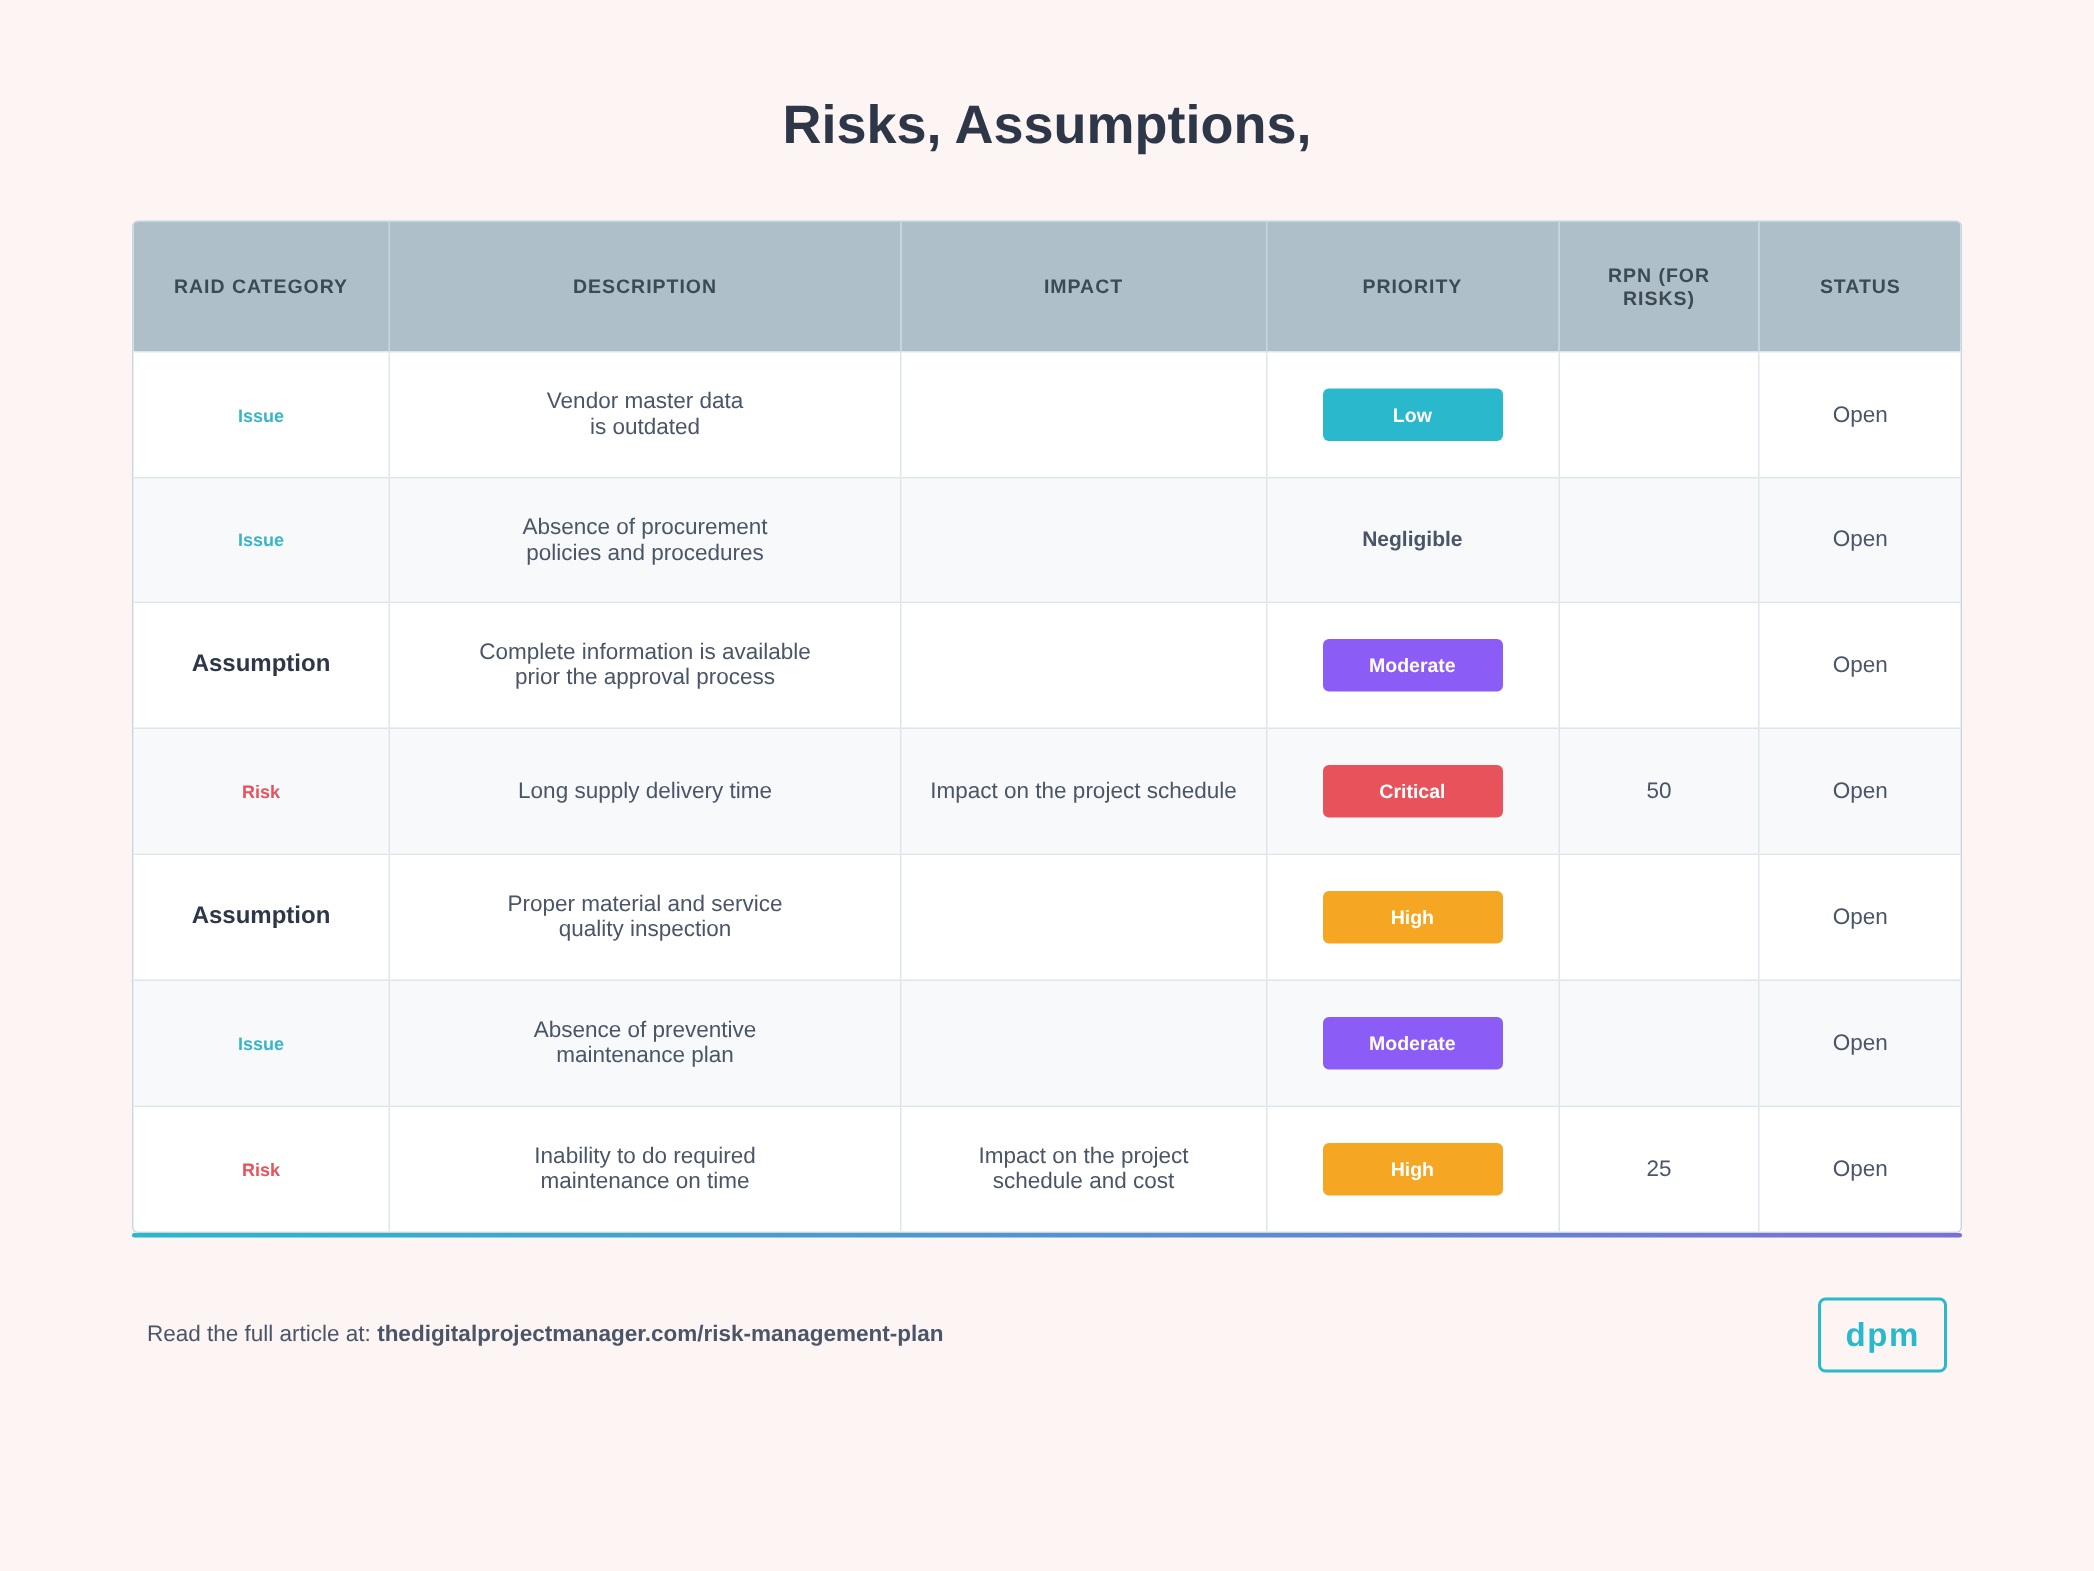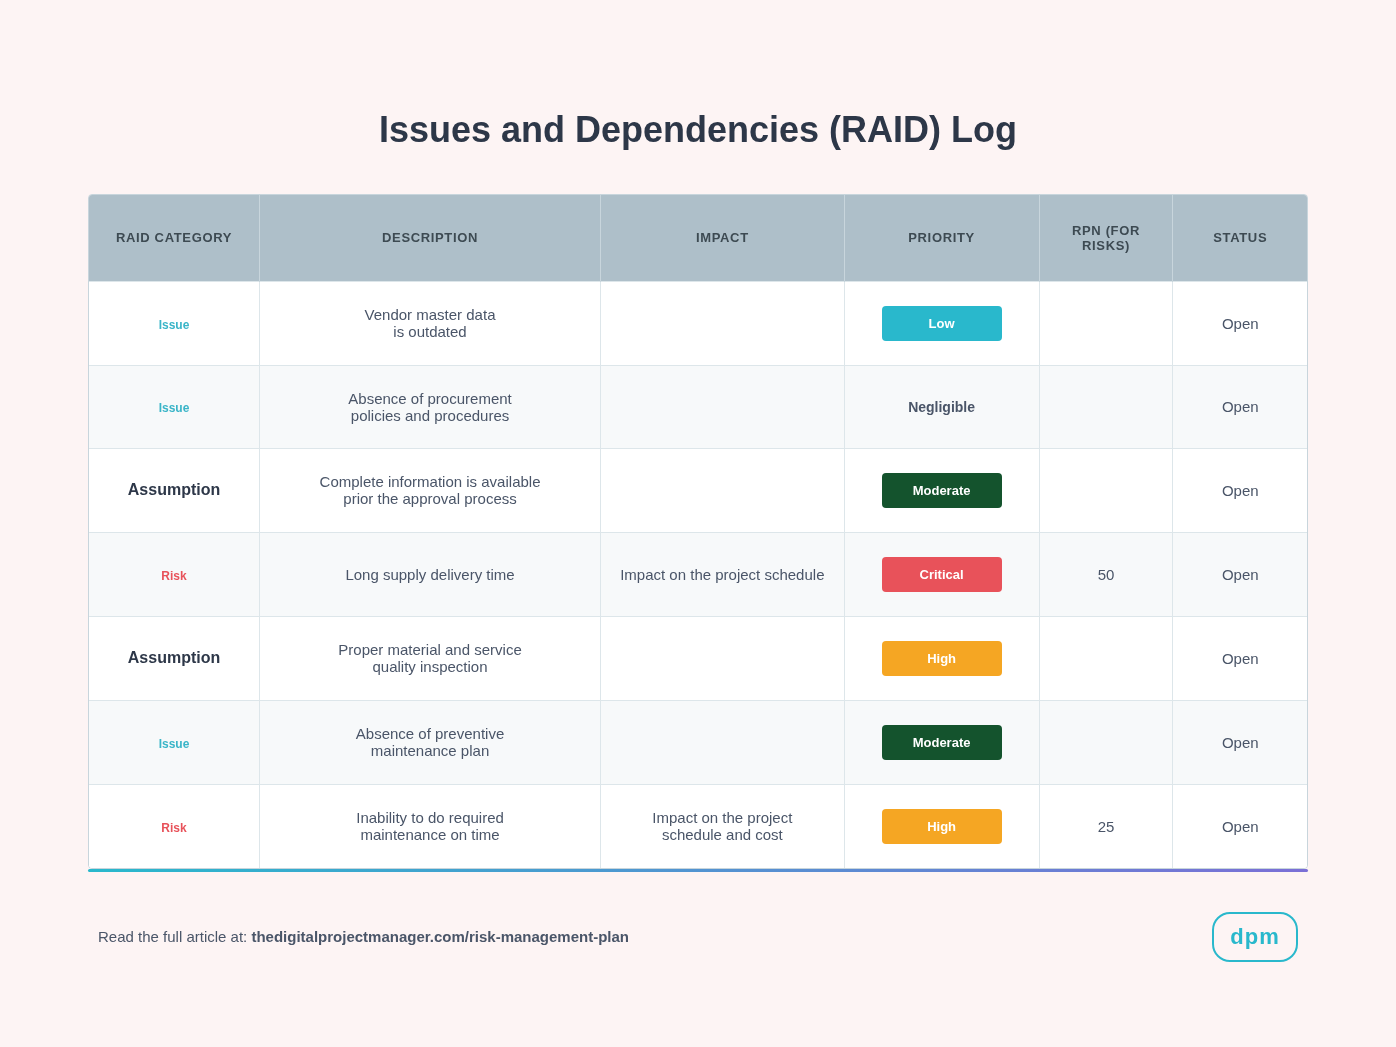--- a/index.html
+++ b/index.html
@@ -76,21 +76,21 @@
       display: inline-block;
       padding: 10px 24px;
       border-radius: 4px;
       font-weight: 700;
       font-size: 13px;
       color: #fff;
       min-width: 120px;
     }
     .priority-low { background-color: #29b8cc; }
     .priority-negligible { color: #4a5568; background: none; font-weight: 600; font-size: 14px; padding: 0; }
-    .priority-moderate { background-color: #14532d; }
+    .priority-moderate { background-color: #8b5cf6; }
     .priority-critical { background-color: #e8525a; }
     .priority-high { background-color: #f5a623; }
     .footer {
       width: 100%;
       max-width: 1220px;
       margin-top: 30px;
       display: flex;
       align-items: center;
       justify-content: space-between;
       padding: 0 10px;
@@ -104,41 +104,40 @@
       width: 100%;
       max-width: 1220px;
       height: 3px;
       background: linear-gradient(to right, #29b8cc, #7b6fd6);
       margin-bottom: 10px;
       border-radius: 2px;
     }
     .dpm-logo {
       border: 2px solid #29b8cc;
       padding: 10px 16px;
-      border-radius: 18px;
+      border-radius: 5px;
       font-size: 22px;
       font-weight: 700;
       color: #29b8cc;
       letter-spacing: 0.05em;
     }
     .col-raid { width: 14%; }
     .col-desc { width: 28%; }
     .col-impact { width: 20%; }
     .col-priority { width: 16%; }
     .col-rpn { width: 11%; }
     .col-status { width: 11%; }
   </style>
 </head>
 <body>
 
 <div class="page-container">
 
   <h1 class="page-title">
-    <br>
-    <span>Issues and Dependencies (RAID) Log</span>
+    <span>Risks, Assumptions,</span><br>
   </h1>
 
   <div class="table-wrapper">
     <table>
       <thead>
         <tr>
           <th class="col-raid">RAID CATEGORY</th>
           <th class="col-desc">DESCRIPTION</th>
           <th class="col-impact">IMPACT</th>
           <th class="col-priority">PRIORITY</th>

